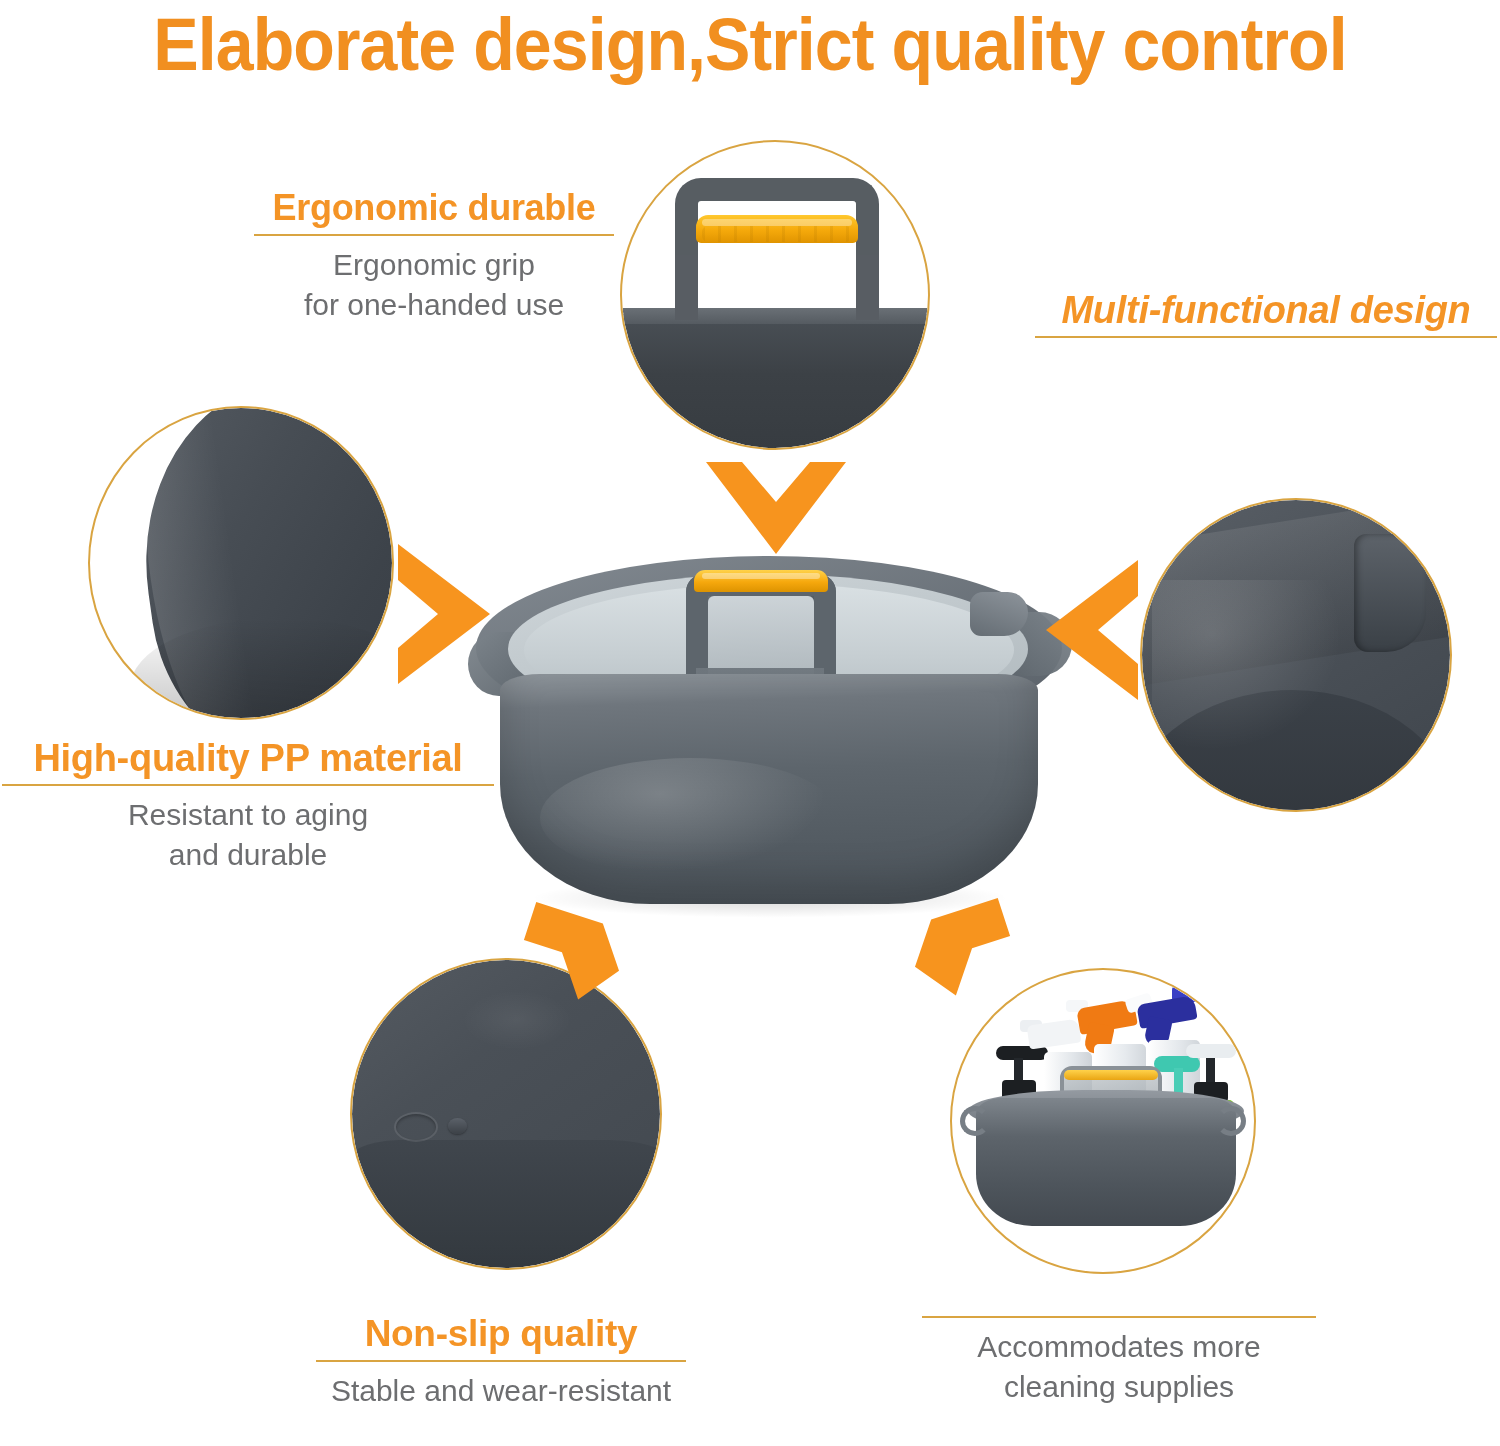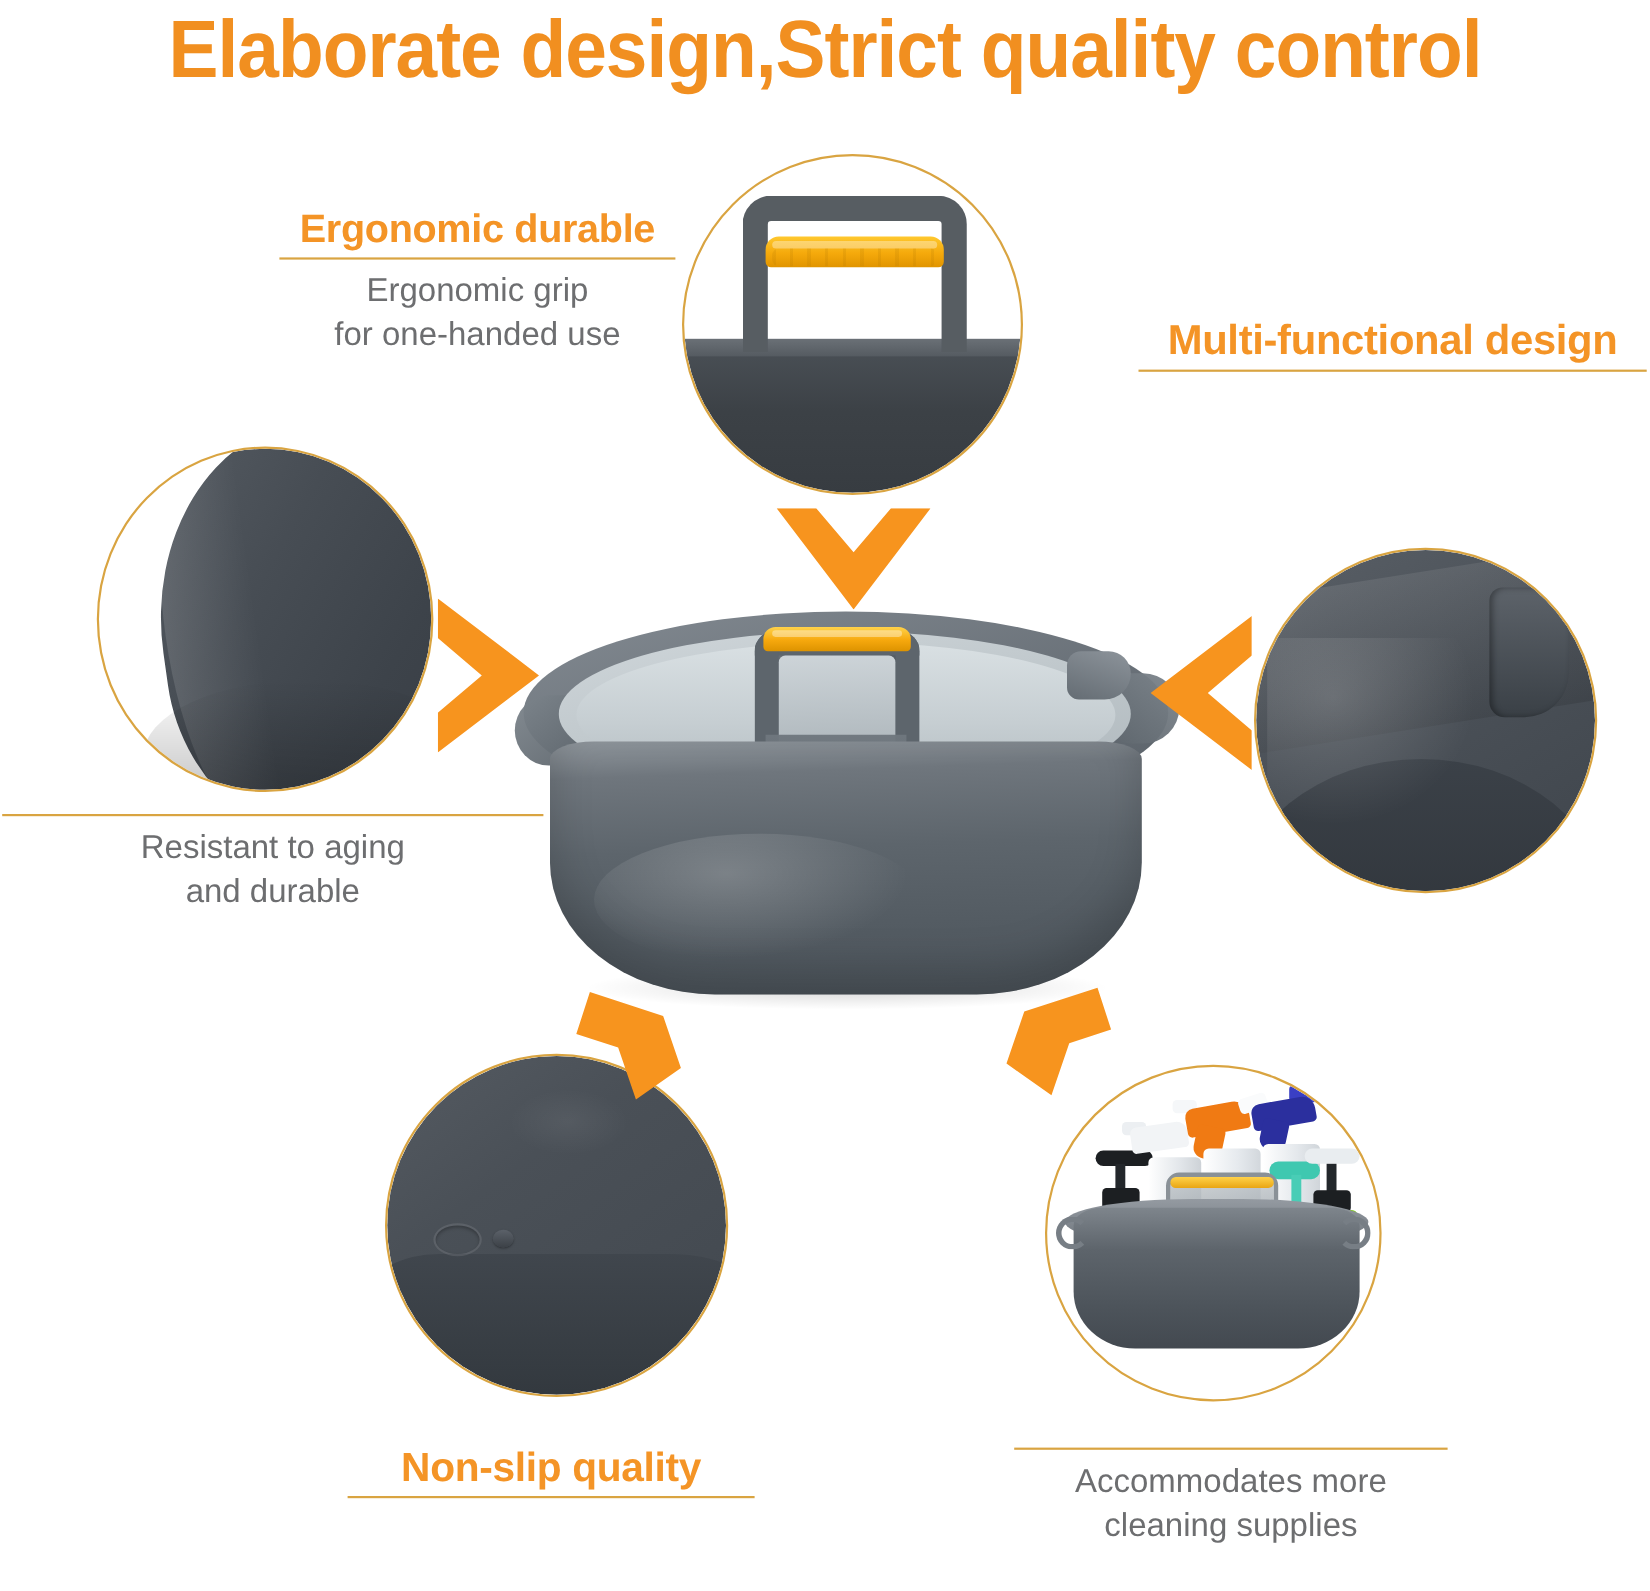--- a/index.html
+++ b/index.html
@@ -33,21 +33,21 @@
   }
   .callout .rule {
     height:2px; background:#D9A441; margin-top:4px; margin-bottom:9px;
   }
   .callout .body {
     font-size:30px; line-height:40px; color:#6D6E70;
     font-weight:normal;
   }
 
   #co-ergo      { left:254px; top:186px; width:360px; text-align:center; }
-  #co-multi     { left:1035px; top:288px; width:462px; text-align:center; }
+  #co-multi     { left:1035px; top:288px; width:462px; text-align:center;font-style:italic; }
   #co-material  { left:2px;   top:736px; width:492px; text-align:center; }
   #co-nonslip   { left:316px; top:1312px; width:370px; text-align:center; }
   #co-capacity  { left:922px; top:1312px; width:394px; text-align:center; }
 
   #co-ergo .head     { font-size:36px; }
   #co-multi .head    { font-size:38px; }
   #co-material .head { font-size:38px; }
   #co-nonslip .head  { font-size:37px; }
   #co-capacity .head { font-size:37px; }
 
@@ -497,25 +497,27 @@
   <div class="rule"></div>
   <div class="body">Ergonomic grip<br>for one-handed use</div>
 </div>
 
 <div class="callout" id="co-multi">
   <div class="head">Multi-functional design</div>
   <div class="rule"></div>
 </div>
 
 <div class="callout" id="co-material">
+  <div class="head">High-quality PP material</div>
   <div class="rule"></div>
   <div class="body">Resistant to aging<br>and durable</div>
 </div>
 
 <div class="callout" id="co-nonslip">
   <div class="head">Non-slip quality</div>
   <div class="rule"></div>
+  <div class="body">Stable and wear-resistant</div>
 </div>
 
 <div class="callout" id="co-capacity">
   <div class="rule"></div>
   <div class="body">Accommodates more<br>cleaning supplies</div>
 </div>
 
 </body></html>

